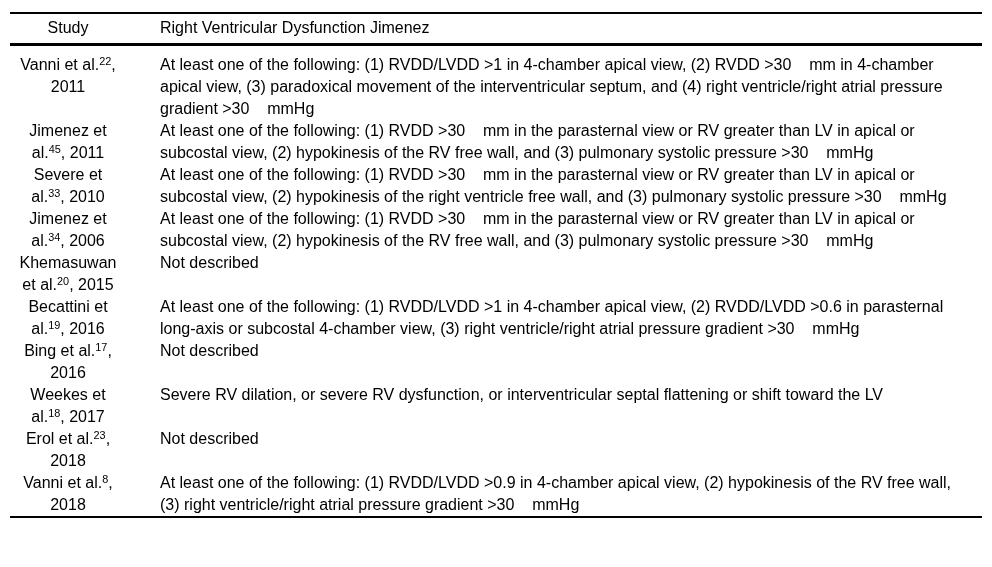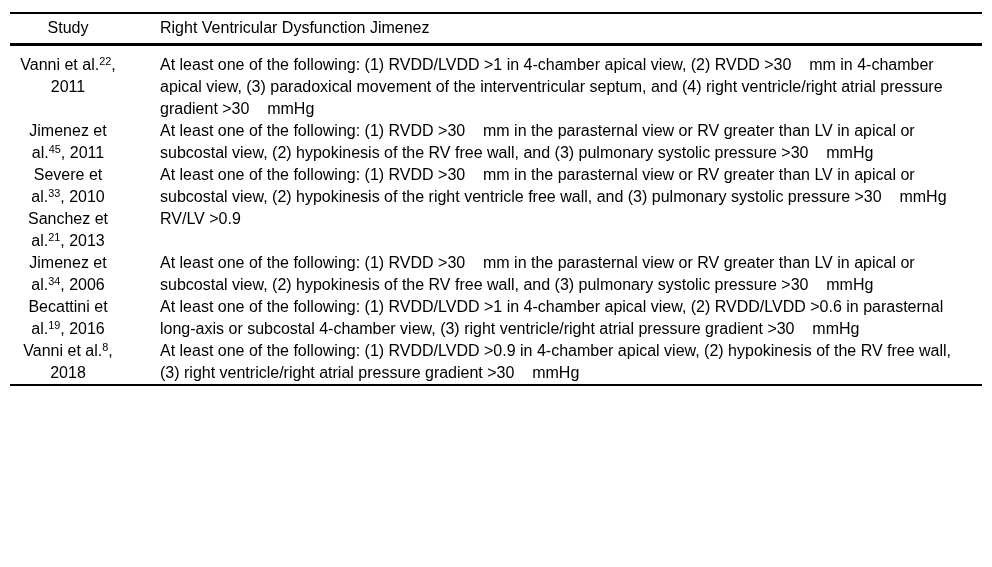--- a/index.html
+++ b/index.html
@@ -85,38 +85,50 @@
   <tr>
     <td class="col-study study-cell"><span class="study-authors">Jimenez et al.</span><sup class="study-ref">45</sup><span class="study-year">, 2011</span></td>
     <td class="col-criteria criteria-cell">At least one of the following: (1) RVDD &gt;30&nbsp;&nbsp;&nbsp;&nbsp;mm in the parasternal view or RV greater than LV in apical or subcostal view, (2) hypokinesis of the RV free wall, and (3) pulmonary systolic pressure &gt;30&nbsp;&nbsp;&nbsp;&nbsp;mmHg</td>
   </tr>
 
   <tr>
     <td class="col-study study-cell"><span class="study-authors">Severe et al.</span><sup class="study-ref">33</sup><span class="study-year">, 2010</span></td>
     <td class="col-criteria criteria-cell">At least one of the following: (1) RVDD &gt;30&nbsp;&nbsp;&nbsp;&nbsp;mm in the parasternal view or RV greater than LV in apical or subcostal view, (2) hypokinesis of the right ventricle free wall, and (3) pulmonary systolic pressure &gt;30&nbsp;&nbsp;&nbsp;&nbsp;mmHg</td>
   </tr>
 
-  <tr>
-    <td class="col-study study-cell"><span class="study-authors">Sanchez et al.</span><sup class="study-ref">21</sup><span class="study-year">, 2013</span></td>
-    <td class="col-criteria criteria-cell">RV/LV &gt;0.9</td>
-  </tr>
 
   <tr>
     <td class="col-study study-cell"><span class="study-authors">Jimenez et al.</span><sup class="study-ref">34</sup><span class="study-year">, 2006</span></td>
     <td class="col-criteria criteria-cell">At least one of the following: (1) RVDD &gt;30&nbsp;&nbsp;&nbsp;&nbsp;mm in the parasternal view or RV greater than LV in apical or subcostal view, (2) hypokinesis of the RV free wall, and (3) pulmonary systolic pressure &gt;30&nbsp;&nbsp;&nbsp;&nbsp;mmHg</td>
   </tr>
 
+  <tr>
+    <td class="col-study study-cell"><span class="study-authors">Khemasuwan et al.</span><sup class="study-ref">20</sup><span class="study-year">, 2015</span></td>
+    <td class="col-criteria criteria-cell">Not described</td>
+  </tr>
 
   <tr>
     <td class="col-study study-cell"><span class="study-authors">Becattini et al.</span><sup class="study-ref">19</sup><span class="study-year">, 2016</span></td>
     <td class="col-criteria criteria-cell">At least one of the following: (1) RVDD/LVDD &gt;1 in 4-chamber apical view, (2) RVDD/LVDD &gt;0.6 in parasternal long-axis or subcostal 4-chamber view, (3) right ventricle/right atrial pressure gradient &gt;30&nbsp;&nbsp;&nbsp;&nbsp;mmHg</td>
   </tr>
 
+  <tr>
+    <td class="col-study study-cell"><span class="study-authors">Bing et al.</span><sup class="study-ref">17</sup><span class="study-year">, 2016</span></td>
+    <td class="col-criteria criteria-cell">Not described</td>
+  </tr>
 
+  <tr>
+    <td class="col-study study-cell"><span class="study-authors">Weekes et al.</span><sup class="study-ref">18</sup><span class="study-year">, 2017</span></td>
+    <td class="col-criteria criteria-cell">Severe RV dilation, or severe RV dysfunction, or interventricular septal flattening or shift toward the LV</td>
+  </tr>
 
+  <tr>
+    <td class="col-study study-cell"><span class="study-authors">Erol et al.</span><sup class="study-ref">23</sup><span class="study-year">, 2018</span></td>
+    <td class="col-criteria criteria-cell">Not described</td>
+  </tr>
 
   <tr>
     <td class="col-study study-cell"><span class="study-authors">Vanni et al.</span><sup class="study-ref">8</sup><span class="study-year">, 2018</span></td>
     <td class="col-criteria criteria-cell">At least one of the following: (1) RVDD/LVDD &gt;0.9 in 4-chamber apical view, (2) hypokinesis of the RV free wall, (3) right ventricle/right atrial pressure gradient &gt;30&nbsp;&nbsp;&nbsp;&nbsp;mmHg</td>
   </tr>
 </tbody>
   </table>
 </div>
 
 </body></html>

